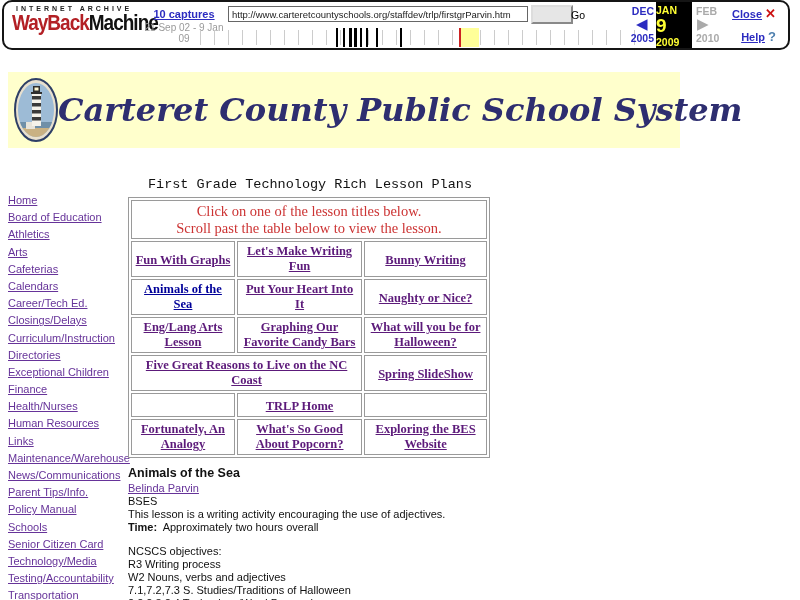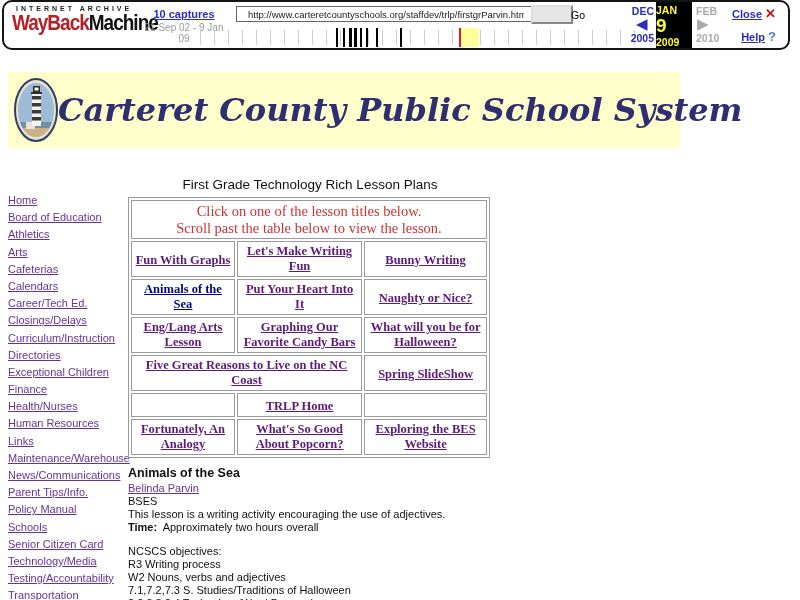--- a/index.html
+++ b/index.html
@@ -16,22 +16,22 @@
   }
   .wb-logo { position:absolute; left:8px; top:3px; cursor:pointer; }
   .wb-arc { font-size:7px; letter-spacing:3px; color:#222; font-weight:bold; margin-left:4px; }
   .wb-word { font-size:19px; font-weight:800; letter-spacing:-1px; line-height:19px; transform:scaleY(1.15); transform-origin:top left; }
   .wb-red { color:#b32025; }
   .wb-blk { color:#111; }
   .wb-captures { position:absolute; left:134px; top:6px; width:92px; text-align:center; }
   .wb-cap-link { display:block; font-size:11px; font-weight:bold; color:#2b2bc0; text-decoration:underline; cursor:pointer; }
   .wb-cap-range { font-size:10px; color:#9a9a9a; margin-top:2px; }
   .wb-url {
-    position:absolute; left:232px; top:4px; width:300px; height:16px;
-    border:1px solid #666; font-size:9.5px; color:#222; padding:1px 11px;
+    position:absolute; left:224px; top:4px; width:300px; height:16px;
+    border:1px solid #666; font-size:9.5px; color:#222; padding:1px 3px;
     font-family:"Liberation Sans", sans-serif;
   }
   .wb-go {
     position:absolute; left:527px; top:3px; width:26px; height:19px;
     background:#e6e6e6; border:2px outset #ddd; font-size:10.5px; cursor:pointer;
     font-family:"Liberation Sans", sans-serif;
     padding-left:38px;
   }
   .wb-spark { position:absolute; left:196px; top:26px; width:448px; height:19px; cursor:pointer; }
   .spark-ticks {
@@ -66,21 +66,21 @@
     font-family:"DejaVu Serif", serif; font-size:32px; white-space:nowrap;
   }
 
   
   .sidebar { position:absolute; left:8px; top:193px; width:118px; list-style:none; }
   .sidebar li { margin-bottom:4.2px; line-height:11px; }
   .side-link { font-size:11px; color:#663399; text-decoration:underline; cursor:pointer; white-space:nowrap; }
 
   
   .main { position:absolute; left:128px; top:177px; width:364px; }
-  .page-title { text-align:center; font-size:13.5px; color:#111; margin-bottom:5px; }
+  .page-title { text-align:center; font-size:13.5px; color:#111; margin-bottom:5px;font-family:Liberation Mono, monospace; }
   table.lessons { width:362px; border-collapse:separate; border-spacing:2px; border:1px solid #9a9a9a; background:#fff; }
   table.lessons td { border:1px solid #9a9a9a; text-align:center; vertical-align:middle; padding:2px 3px;margin-left:44px; }
   .notice { font-family:"Liberation Serif", serif; font-size:14.5px; color:#cc3333; line-height:1.15; }
   .tl {
     font-family:"Liberation Serif", serif; font-size:12.5px; font-weight:bold;
     color:#5c1a7a; text-decoration:underline; cursor:pointer; line-height:1.2; display:inline-block;
   }
   .tl.navy { color:#000099; }
   .lesson { margin-top:9px; font-size:11px; color:#111; line-height:12.8px; }
   .lesson-head { font-size:12.5px; font-weight:bold; margin-bottom:2px; }

